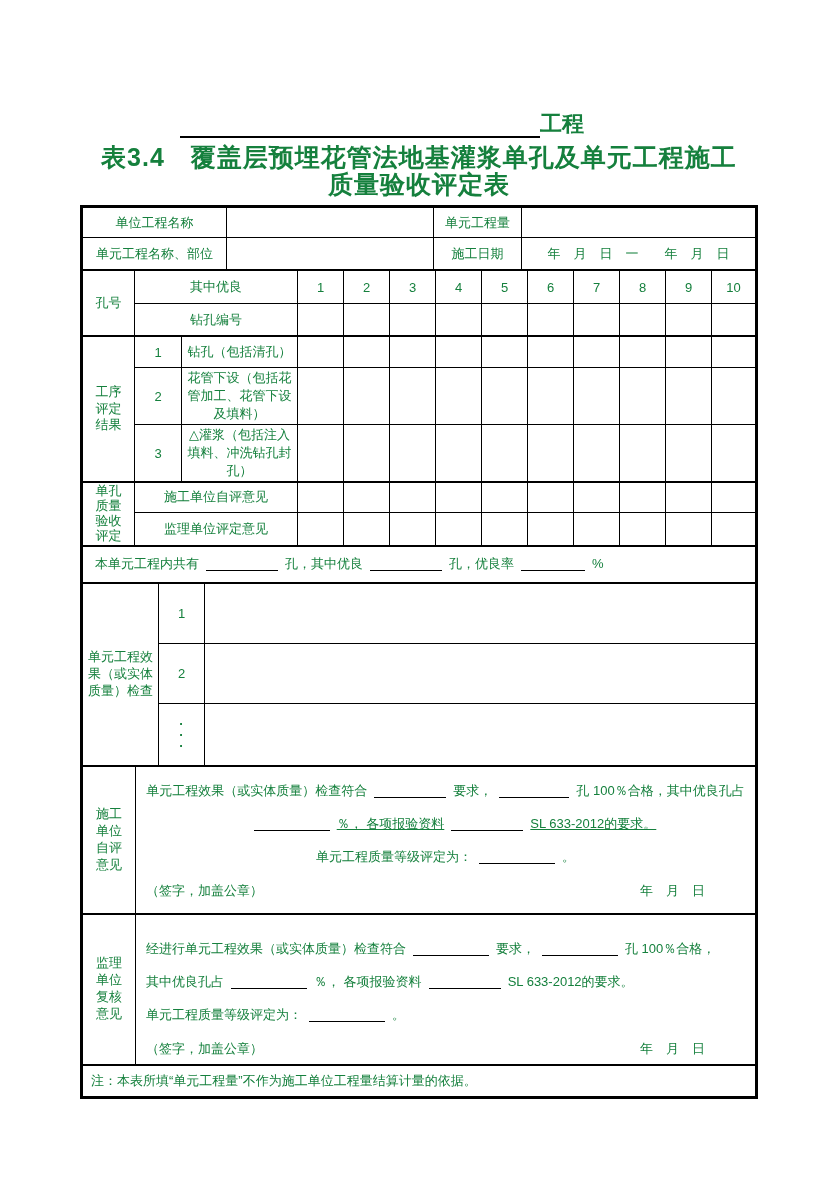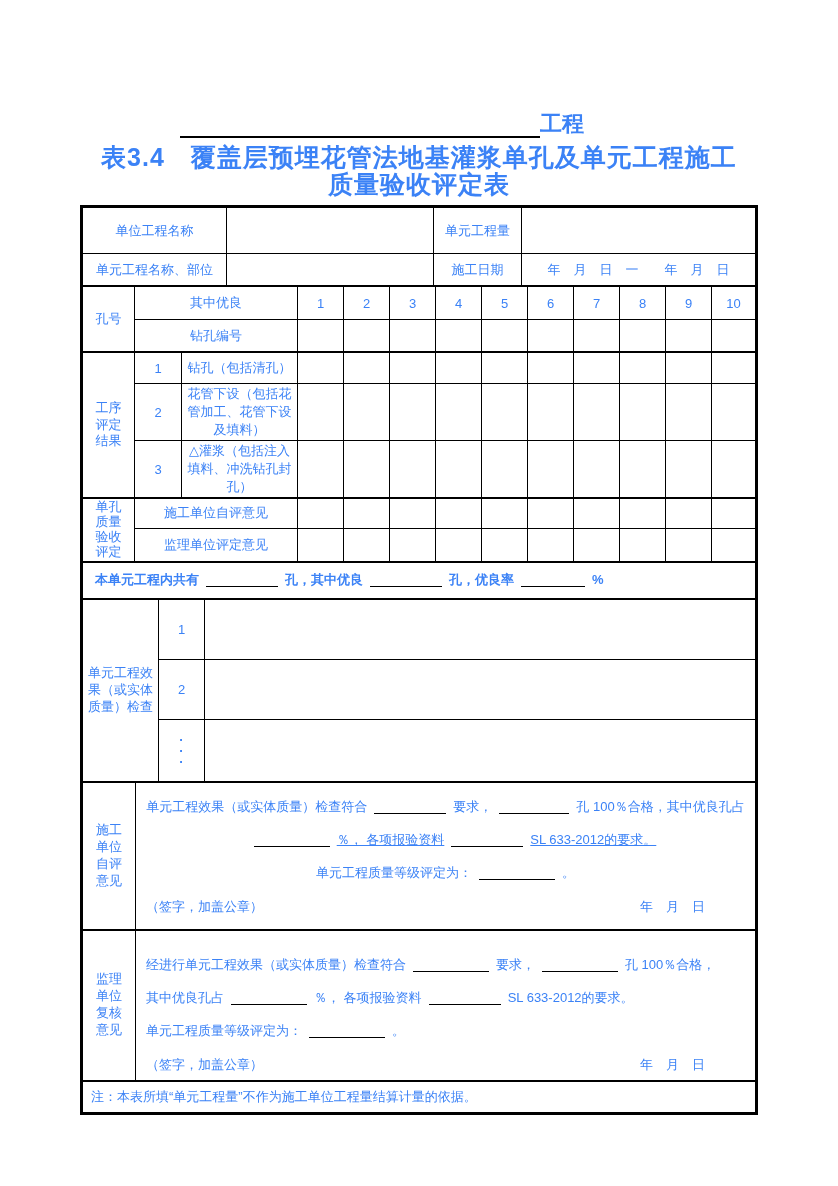--- a/index.html
+++ b/index.html
@@ -1,37 +1,37 @@
 <!DOCTYPE html>
 <html><head>
 <meta charset="utf-8">
 <style>
   html,body { margin:0; padding:0; background:#e8e8e8; }
   .page {
     position:relative; width:838px; height:1186px; margin:0 auto;
-    background:#ffffff; color:#3b82f6;
+    background:#ffffff; color:#15803d;
     font-family:"Liberation Sans","DejaVu Sans",sans-serif;
   }
   
   .header { padding-top:110px; }
   .project-line { margin-left:180px; height:30px; }
   .u-blank-long { display:inline-block; width:360px; border-bottom:2px solid #000; height:24px; vertical-align:bottom; }
   .proj-suffix { font-weight:bold; font-size:22px; vertical-align:bottom; line-height:28px; }
   .title { text-align:center; font-weight:bold; font-size:25px; line-height:27px; margin-top:4px; letter-spacing:1px; }
   
   .form { width:678px; margin:7px 0 0 80px; border:2px solid #000; box-sizing:border-box; }
   table.t { border-collapse:collapse; table-layout:fixed; width:100%; }
   table.t td { border:1px solid #000; text-align:center; vertical-align:middle; font-size:13px; padding:1px 2px; overflow:hidden; word-break:break-all; }
-  .h30{height:46px} .h32{height:32px} .h33{height:33px} .h31{height:31px}
+  .h30{height:30px} .h32{height:32px} .h33{height:33px} .h31{height:31px}
   .h50{height:50px} .h53{height:53px} .h29{height:29px} .h36{height:36px}
   .h60{height:60px} .h62{height:62px} .h147{height:147px} .h149{height:149px}
   .vlab { white-space:pre-line; line-height:1.3; padding:0; }
   .vlab-sm { white-space:pre-line; line-height:1.15; font-size:12px; padding:0; }
   .num { font-size:12px; }
-  .left { text-align:left !important;font-weight:bold; }
+  .left { text-align:left !important; }
   .dots { white-space:pre-line; line-height:0.85; font-size:15px; font-weight:bold; padding:0; }
   .blank { display:inline-block; border-bottom:1px solid #000; height:15px; vertical-align:-3px; margin:0 7px; } .w64{width:64px} .w70{width:70px} .w72{width:72px} .w76{width:76px}
   .bigcell { text-align:center; padding:14px 10px 6px 10px !important; vertical-align:top !important; }
   .bigcell2 { text-align:left !important; padding:24px 10px 6px 10px !important; vertical-align:top !important; }
   .ln { margin:0 0 14px 0; line-height:19px; }
   .ind { margin-left:12px;text-decoration:underline; }
   .sign-row { display:flex; margin-top:16px; line-height:18px; }
   .sign-lab { }
   .sign-date { margin-left:auto; margin-right:40px; }
   .note-cell { text-align:left !important; padding:6px 8px !important; }

